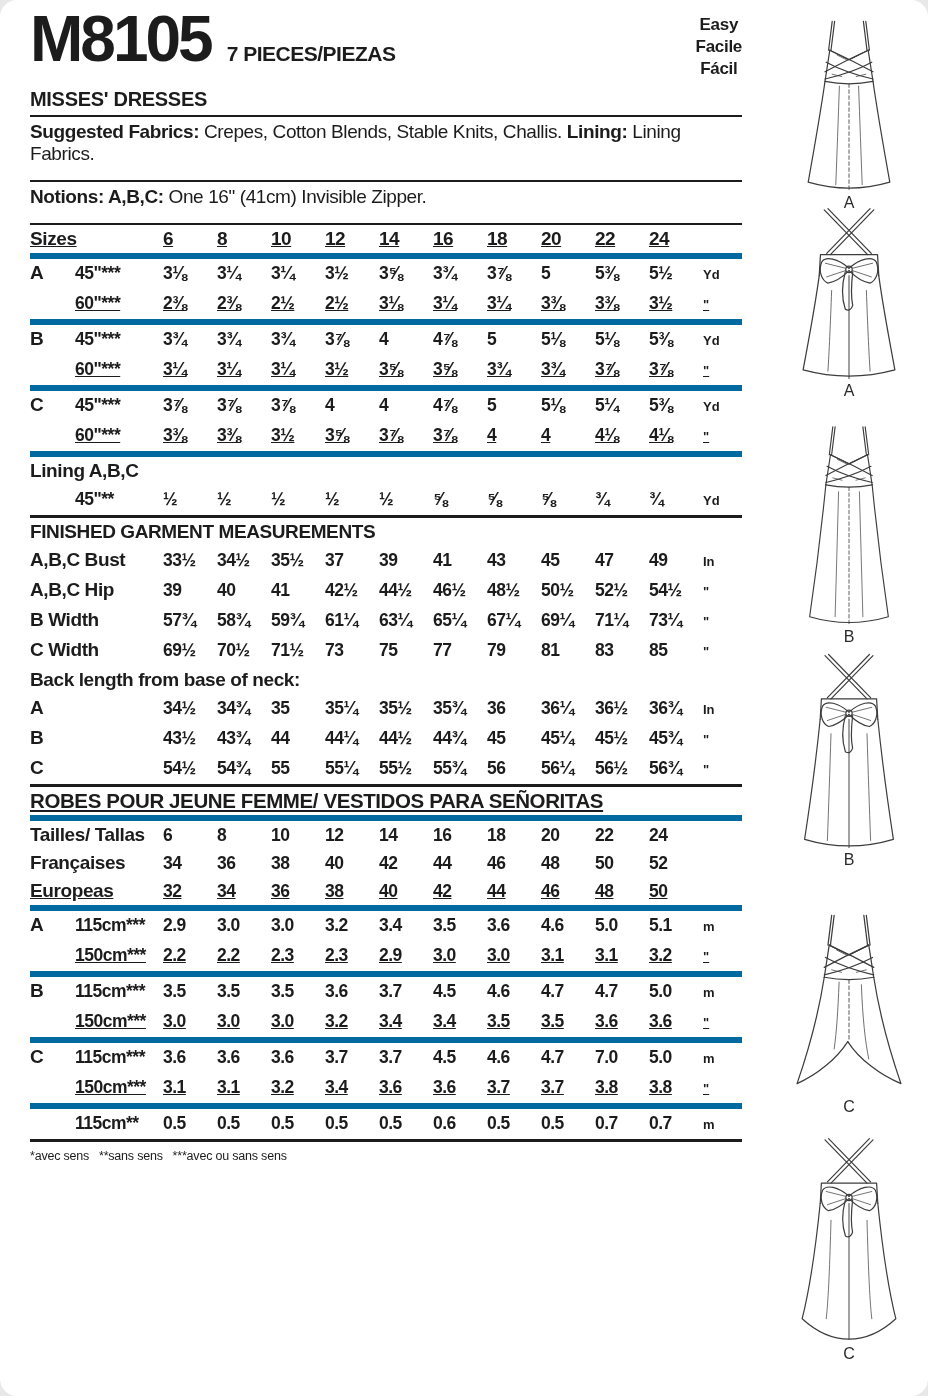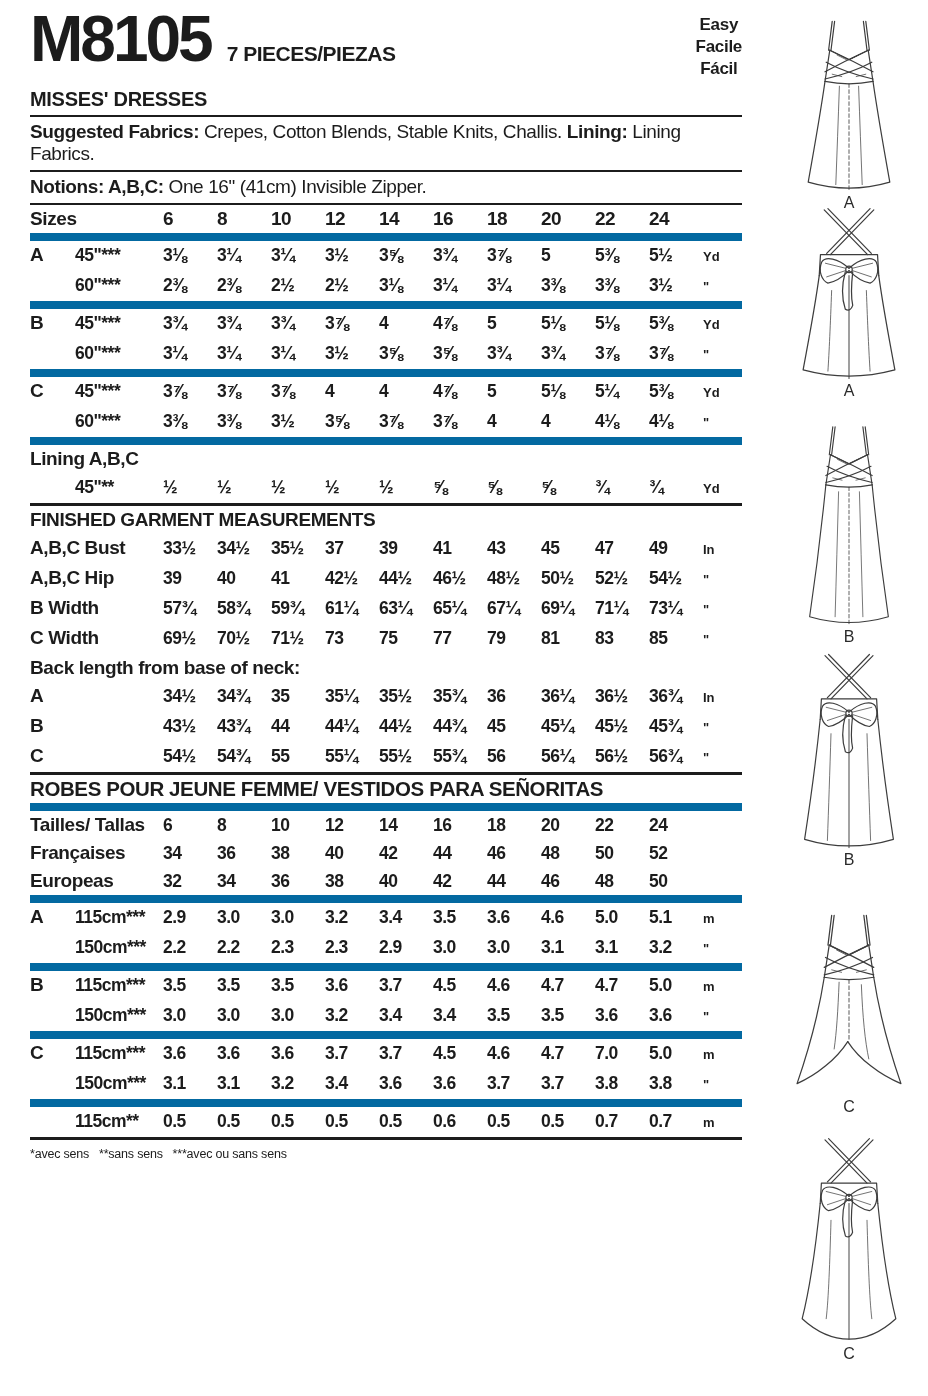--- a/index.html
+++ b/index.html
@@ -1,31 +1,31 @@
 <!DOCTYPE html>
 <html><head>
 <meta charset="utf-8">
 <style>
   html,body{margin:0;padding:0;background:#e8e8e8;}
   .page{position:relative;width:928px;height:1396px;background:#ffffff;color:#1c1c1c;
-        font-family:"Liberation Sans",sans-serif;overflow:hidden;margin:0 auto;}
+        font-family:"Liberation Sans",sans-serif;overflow:hidden;margin:0 auto;border-radius:17px;}
   .main{position:absolute;left:30px;top:6px;width:712px;}
   
   .hdr{display:flex;align-items:baseline;}
   .pnum{font-size:64px;font-weight:700;letter-spacing:-3px;line-height:1.05;}
   .pieces{font-size:21px;font-weight:700;margin-left:16px;letter-spacing:-0.5px;}
   .difficulty{margin-left:auto;align-self:flex-start;text-align:center;font-size:17px;
               font-weight:700;line-height:1.3;padding-top:8px;letter-spacing:-0.3px;}
   .title-row{font-size:20px;font-weight:700;padding:8px 0 4px;border-bottom:2.5px solid #1c1c1c;letter-spacing:-0.3px;}
-  .info-row{font-size:19px;padding:4px 0 5px;border-bottom:2.5px solid #1c1c1c;letter-spacing:-0.4px;}
+  .info-row{font-size:19px;padding:4px 0 15px;border-bottom:2.5px solid #1c1c1c;letter-spacing:-0.4px;}
   .info-row .bl{font-weight:700;}
   
   .trow{display:grid;grid-template-columns:45px 88px repeat(10,54px) 37px;
         align-items:baseline;padding:2px 0;line-height:24px;}
-  .rl{border-bottom:8px solid #0369a1;}
+  .rl{border-bottom:6px solid #0369a1;text-decoration:underline;}
   .rh{border-bottom:3px solid #1c1c1c;}
   .hd{grid-column:1/-1;font-weight:700;font-size:19px;letter-spacing:-0.4px;}
   .big .hd{font-size:20.5px;}
   .lw{grid-column:1/span 2;font-weight:700;font-size:19px;letter-spacing:-0.4px;}
   .l1{font-weight:700;font-size:19px;}
   .l2{font-weight:700;font-size:17.5px;letter-spacing:-0.5px;}
   .v{font-size:17.5px;font-weight:700;letter-spacing:-0.5px;}
   .szv{font-size:19px;}
   .u{font-size:13px;font-weight:700;}
   

